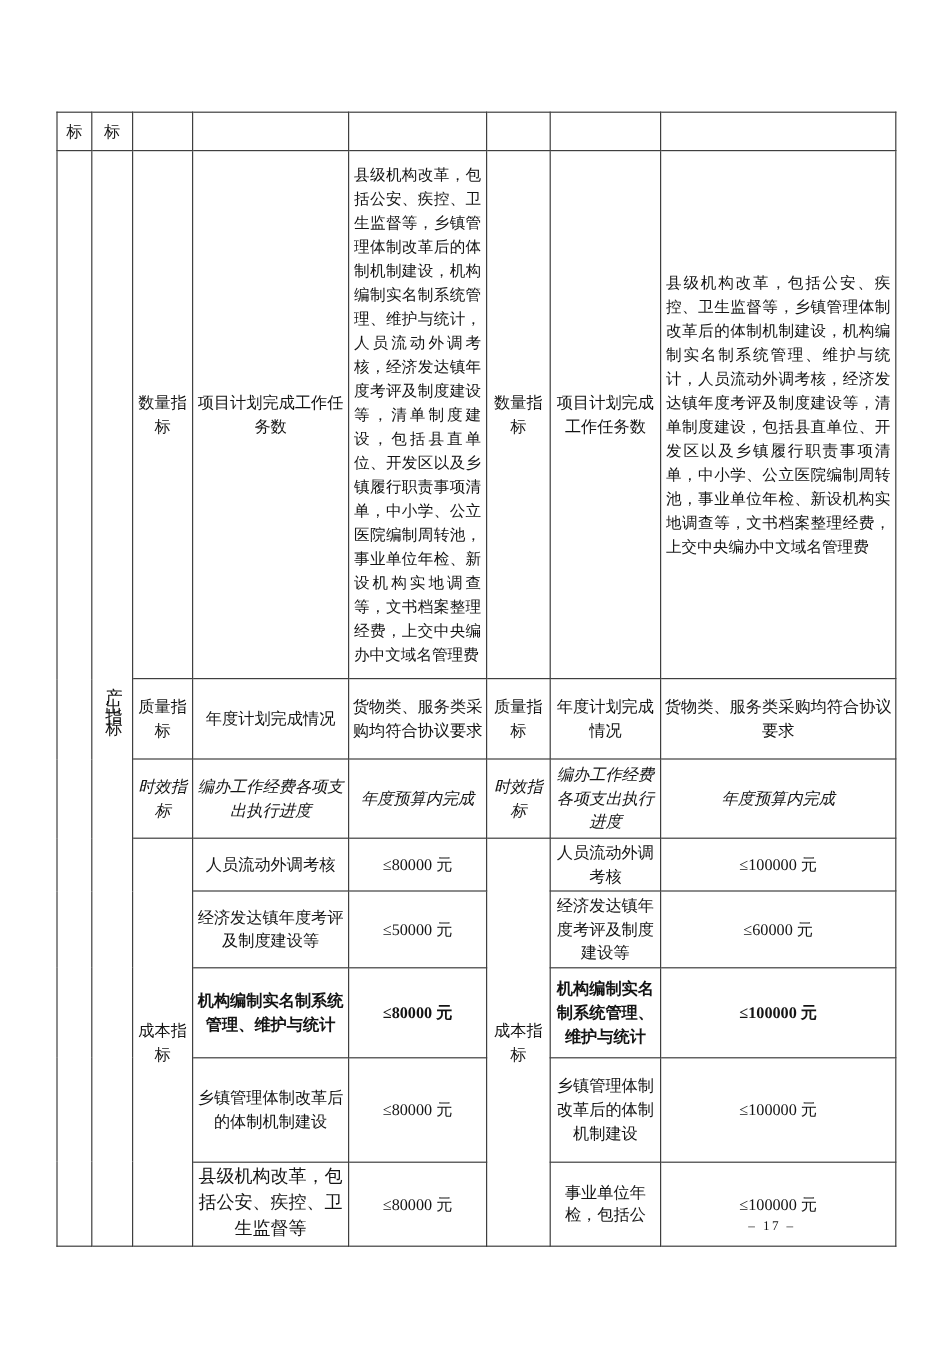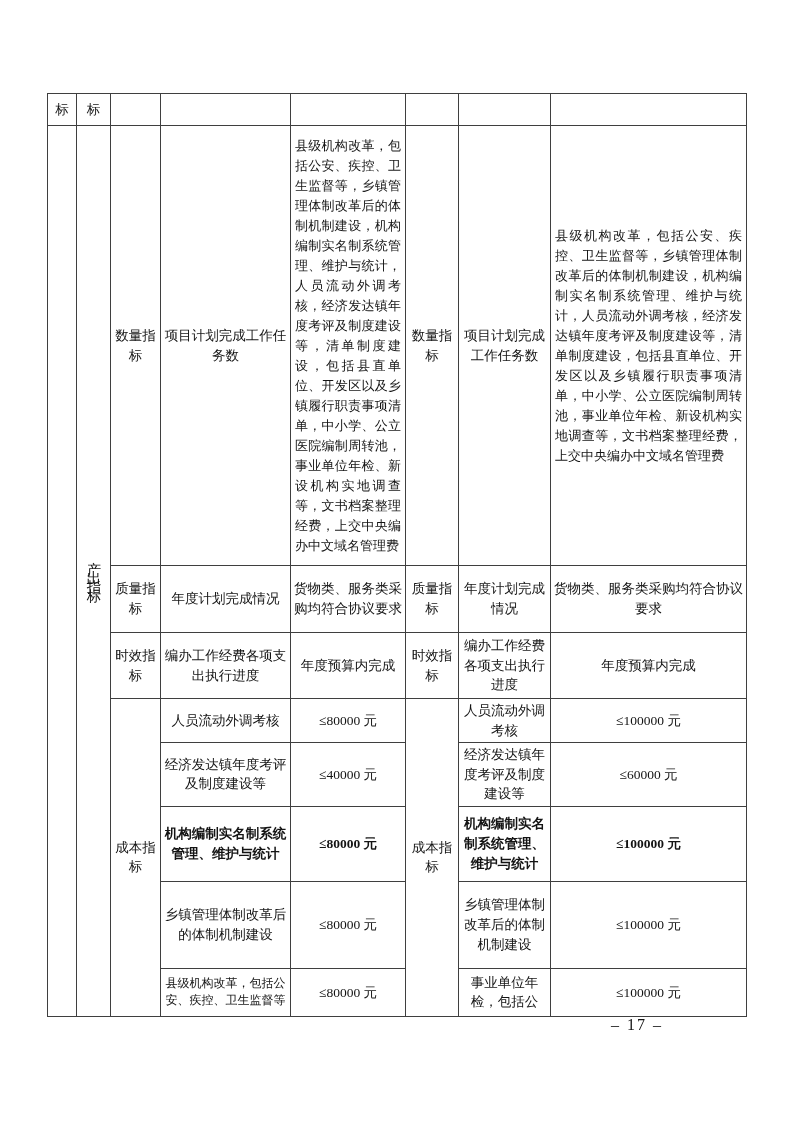--- a/index.html
+++ b/index.html
@@ -28,45 +28,45 @@
     line-height: 1.45;
     text-align: center;
     vertical-align: middle;
     padding: 2px 3px;
     overflow: hidden;
     word-wrap: break-word;
   }
   tr.r-hdr { height: 32px; }
   tr.r-qty { height: 440px; }
   tr.r-qlt { height: 67px; }
-  tr.r-tme { height: 66px; }
+  tr.r-tme { height: 66px; font-style: italic; }
   tr.r-c1  { height: 42px; }
   tr.r-c2  { height: 60px; }
   tr.r-c3  { height: 75px; font-weight: bold; }
   tr.r-c4  { height: 87px; }
   tr.r-c5  { height: 48px; }
   td.long {
     font-size: 13px;
     line-height: 20px;
     text-align: justify;
     padding: 4px 4px;
   }
-  td.fit { font-size: 12px; padding: 2px 1px; }
+  td.fit { font-size: 15px; padding: 2px 1px; }
   .vlabel {
     display: inline-block;
     writing-mode: vertical-rl;
     text-orientation: upright;
     font-size: 14.5px;
     letter-spacing: 9px;
   }
   .pageno {
     position: absolute;
     top: 1016px;
     right: 130px;
-    font-size: 16px;
+    font-size: 11px;
     letter-spacing: 2px;
     color: #141414;
   }
 </style>
 </head>
 <body>
 
 <div class="page">
 
   <table class="perf">
@@ -128,21 +128,21 @@
       <td rowspan="5">成本指标</td>
       <td>人员流动外调考核</td>
       <td>≤80000 元</td>
       <td rowspan="5">成本指标</td>
       <td>人员流动外调考核</td>
       <td>≤100000 元</td>
     </tr>
 
     <tr class="r-c2">
       <td>经济发达镇年度考评及制度建设等</td>
-      <td>≤40000 元</td>
+      <td>≤50000 元</td>
       <td>经济发达镇年度考评及制度建设等</td>
       <td>≤60000 元</td>
     </tr>
 
     <tr class="r-c3">
       <td>机构编制实名制系统管理、维护与统计</td>
       <td>≤80000 元</td>
       <td>机构编制实名制系统管理、维护与统计</td>
       <td>≤100000 元</td>
     </tr>

